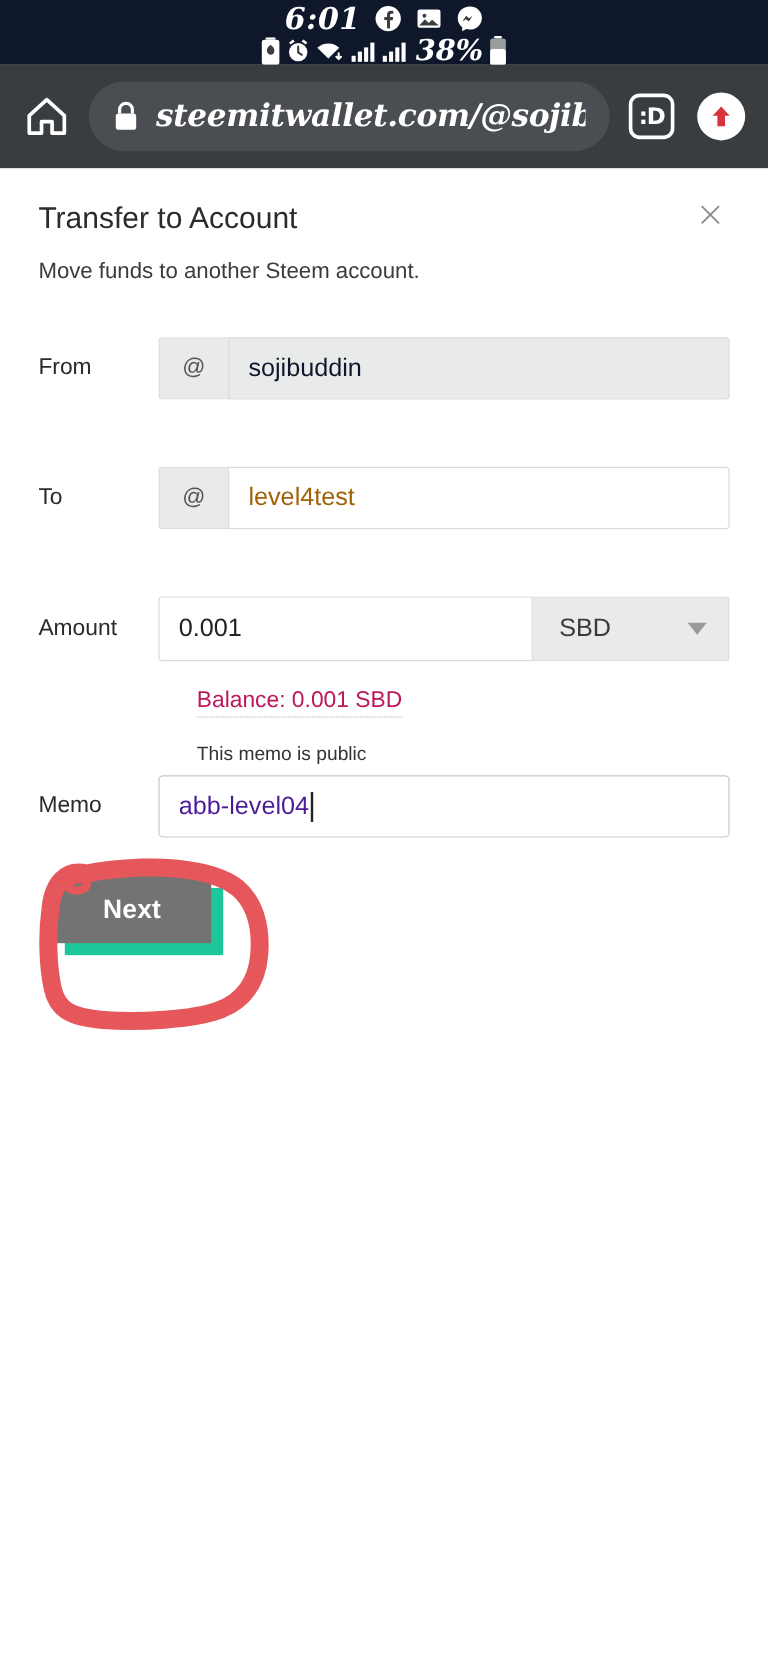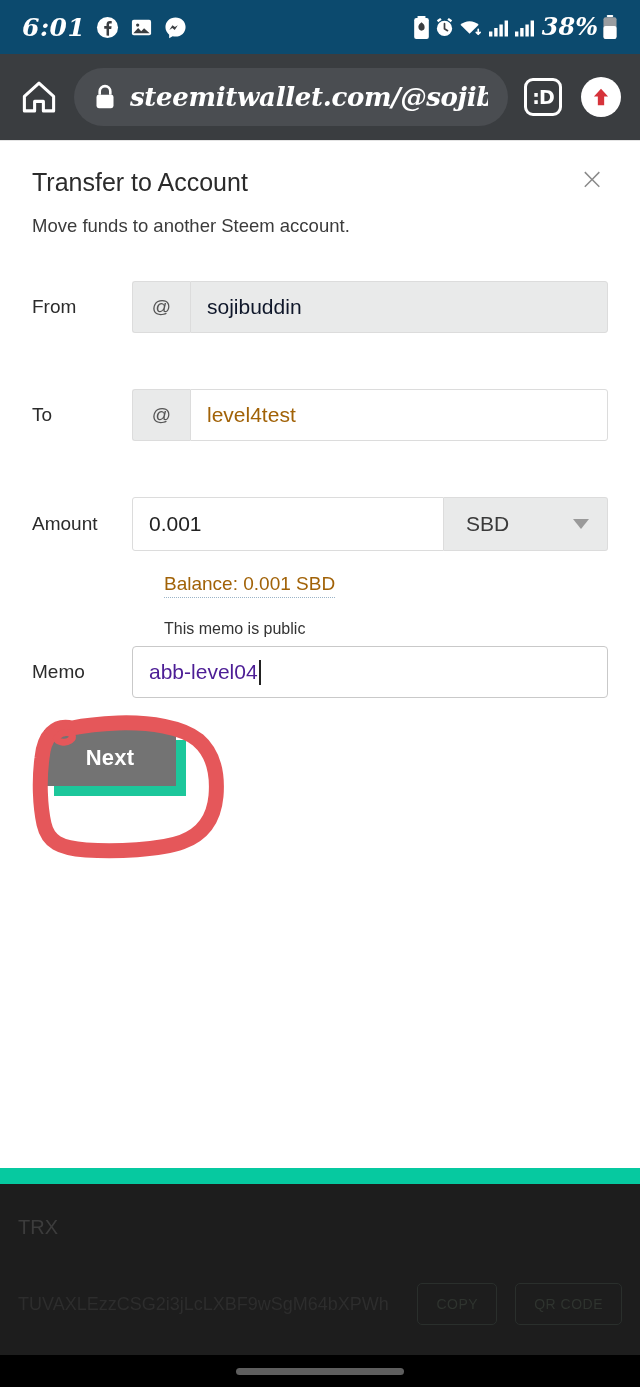--- a/index.html
+++ b/index.html
@@ -6,22 +6,22 @@
   html,body{
     width:640px; height:1387px; overflow:hidden;
     background:#ffffff;
     font-family:"Liberation Sans", sans-serif;
     -webkit-font-smoothing:antialiased;
   }
   .screen{ position:relative; width:640px; height:1387px; background:#ffffff; }
 
   
   .statusbar{
-    height:54px; background:#0c4a6e; display:flex; align-items:center;
-    padding:0 22px; color:#ffffff;
+    height:54px; background:#0f172a; display:flex; align-items:center;
+    padding:0 22px; color:#ffffff;flex-direction:column;
   }
   .sb-left{ display:flex; align-items:center; gap:11px; flex:1; }
   .sb-time{
     font-family:"DejaVu Serif", serif; font-style:italic; font-weight:bold;
     font-size:25px; letter-spacing:0.5px; color:#ffffff; line-height:1;
   }
   .sb-right{ display:flex; align-items:center; gap:4px; }
   .sb-batt-pct{
     font-family:"DejaVu Serif", serif; font-style:italic; font-weight:bold;
     font-size:24px; color:#ffffff; line-height:1; margin-left:2px;
@@ -99,21 +99,21 @@
   .cur-sel{
     width:164px; flex:none; background:#e9eaea; border:1px solid #dcdcdc;
     border-left:none; border-radius:0 3px 3px 0;
     display:flex; align-items:center; justify-content:space-between;
     padding:0 18px 0 22px; font-size:21px; color:#3a3a3a;
   }
   .caret{ width:0;height:0; border-left:8px solid transparent; border-right:8px solid transparent; border-top:10px solid #9a9a9a; }
 
   .balance-row{ padding:0 32px; margin:-4px 0 22px 132px; }
   .balance-link{
-    display:inline-block; font-size:19px; color:#a16207;
+    display:inline-block; font-size:19px; color:#be185d;
     border-bottom:1px dotted #9bb4c8; padding-bottom:2px; cursor:pointer;
   }
 
   .memo-hint{ padding:0 32px; margin:0 0 8px 132px; font-size:16px; color:#333; }
 
   .memo-row{ display:flex; align-items:center; padding:0 32px; }
   .memo-fld{
     flex:1; height:52px; border:1px solid #c9c9c9; border-radius:4px; background:#fff;
     display:flex; align-items:center; padding:0 16px; font-size:21px; color:#4c1d95;
   }
@@ -316,28 +316,14 @@
         <div class="next-shadow"></div>
         <div class="next-btn">Next</div>
         <svg class="annotation" width="260" height="180" viewBox="0 0 260 180">
           <path d="M72 28 C55 24 44 36 42 58 C39 80 40 106 44 124 C48 142 60 148 86 150 C116 152 160 150 182 142 C204 134 214 118 216 96 C218 72 212 52 198 40 C182 27 150 22 118 23 C96 24 82 26 72 28 Z" fill="none" stroke="#e5575a" stroke-width="15" stroke-linecap="round" stroke-linejoin="round"></path>
           <path d="M58 36 C62 32 70 31 72 35 C74 39 68 43 62 42 C57 41 55 39 58 36 Z" fill="none" stroke="#e5575a" stroke-width="7" stroke-linecap="round"></path>
         </svg>
       </div>
     </div>
   </div>
 
-  <div class="footer">
-    <div class="teal-bar"></div>
-    <div class="footer-dark">
-      <div class="trx-label">TRX</div>
-      <div class="trx-row">
-        <div class="trx-addr">TUVAXLEzzCSG2i3jLcLXBF9wSgM64bXPWh</div>
-        <div class="ft-btn">COPY</div>
-        <div class="ft-btn">QR CODE</div>
-      </div>
-    </div>
-    <div class="navbar">
-      <div class="navpill"></div>
-    </div>
-  </div>
 
 </div>
 
 </body></html>

